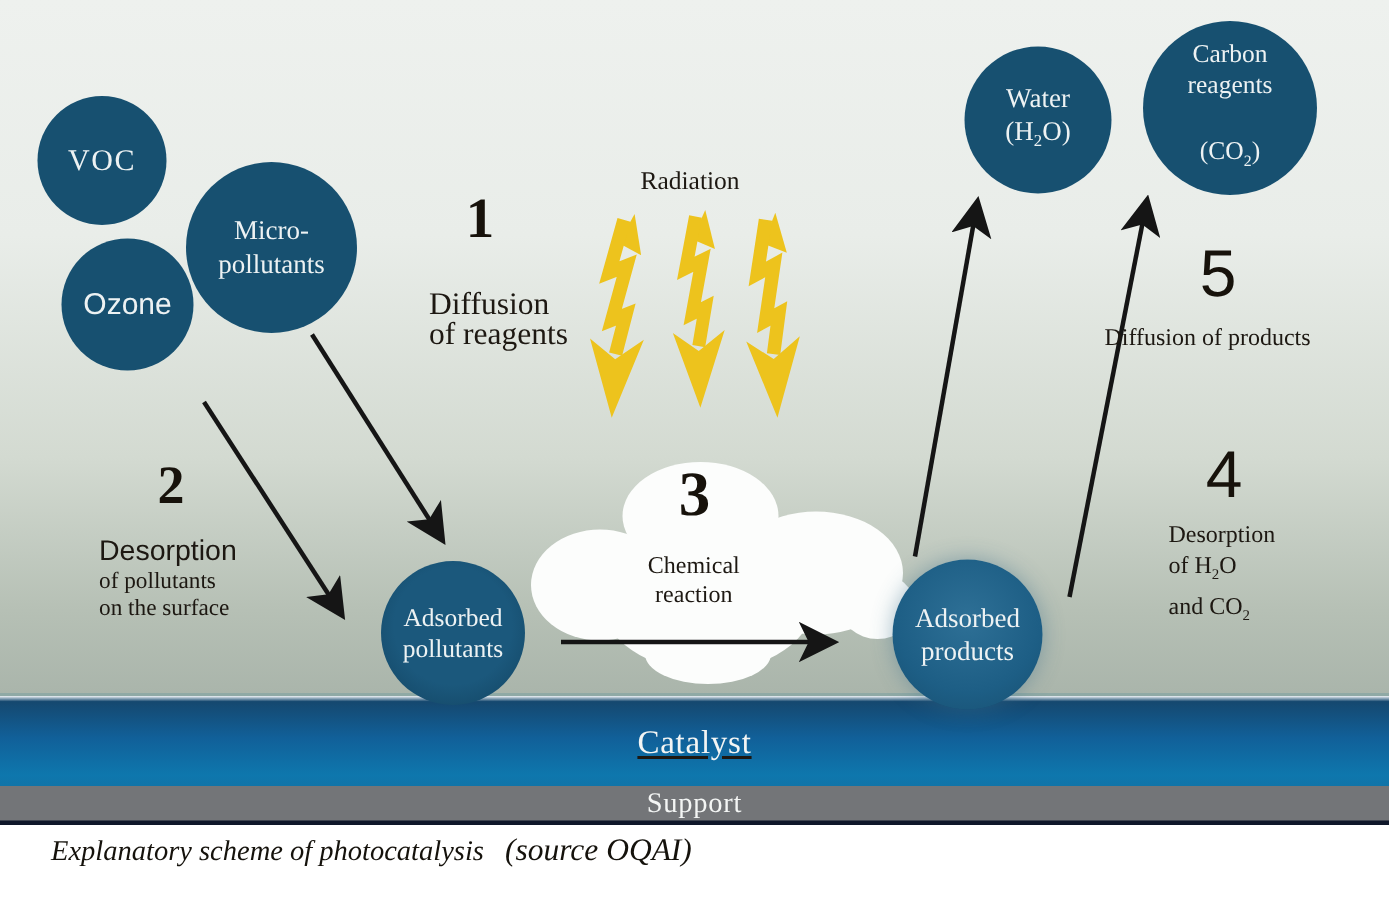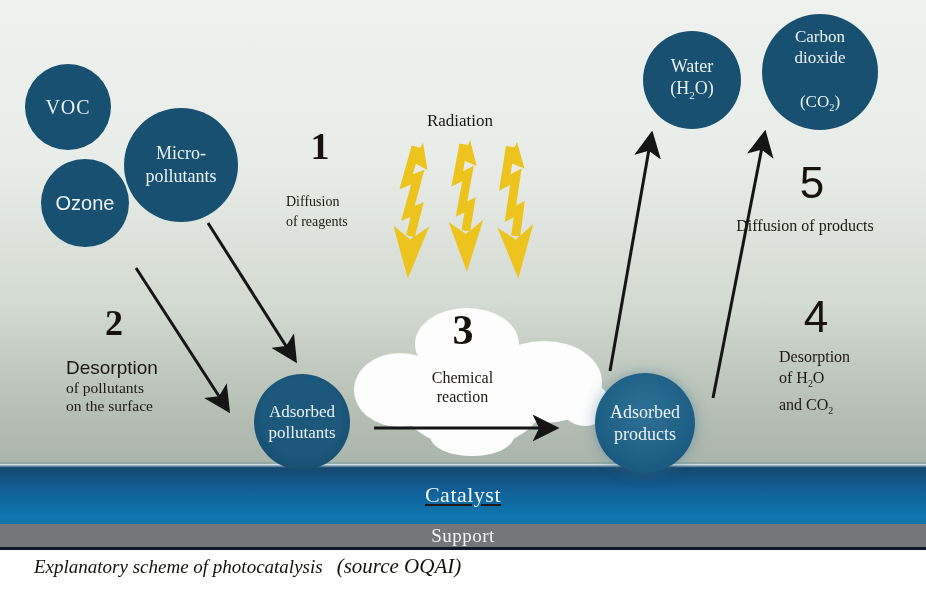--- a/index.html
+++ b/index.html
@@ -32,21 +32,21 @@
   .c-co2{left:762px;top:14px;width:116px;height:116px;font-size:17px;line-height:21px;}
   .c-co2 .formula{margin-top:23px;}
   sub{font-size:0.62em;}
   
   .num{position:absolute;z-index:4;text-align:center;font-weight:bold;color:#17120b;}
   .num.serif1{left:298px;top:124px;width:44px;font-size:38px;}
   .num.serif2{left:92px;top:302px;width:44px;font-size:36px;}
   .num.serif3{left:438px;top:306px;width:50px;font-size:42px;}
   .num.sans4{left:792px;top:292px;width:48px;font-size:44px;font-weight:400;font-family:"Liberation Sans",sans-serif;}
   .num.sans5{left:788px;top:158px;width:48px;font-size:44px;font-weight:400;font-family:"Liberation Sans",sans-serif;}
-  .steptext{position:absolute;z-index:4;font-size:14px;line-height:20px;color:#1d1812;}
+  .steptext{position:absolute;z-index:4;font-size:21px;line-height:20px;color:#1d1812;}
   .t-s1{left:286px;top:192px;}
   .t-s2{left:66px;top:356px;font-size:15.5px;line-height:18px;}
   .t-s2 .l1{font-family:"Liberation Sans",sans-serif;font-size:19px;line-height:23px;}
   .t-s3{left:410px;top:368px;width:105px;text-align:center;font-size:16px;line-height:19px;}
   .t-s4{left:779px;top:346px;font-size:16px;line-height:21px;}
   .t-s5{left:722px;top:216px;width:166px;text-align:center;font-size:16px;}
   .t-rad{left:405px;top:111px;width:110px;text-align:center;font-size:17px;}
   .steptext div{white-space:nowrap;}
   
   .cloud{position:absolute;left:352px;top:302px;z-index:2;}
@@ -126,21 +126,21 @@
   <div class="circle c-prod">
     <div>Adsorbed</div>
     <div>products</div>
   </div>
   <div class="circle c-water">
     <div>Water</div>
     <div class="formula"><span>(H</span><sub>2</sub><span>O)</span></div>
   </div>
   <div class="circle c-co2">
     <div>Carbon</div>
-    <div>dioxide</div>
+    <div>reagents</div>
     <div class="formula"><span>(CO</span><sub>2</sub><span>)</span></div>
   </div>
 
   <div class="steptext t-rad">Radiation</div>
 
   <div class="num serif1">1</div>
   <div class="steptext t-s1">
     <div>Diffusion</div>
     <div>of reagents</div>
   </div>

